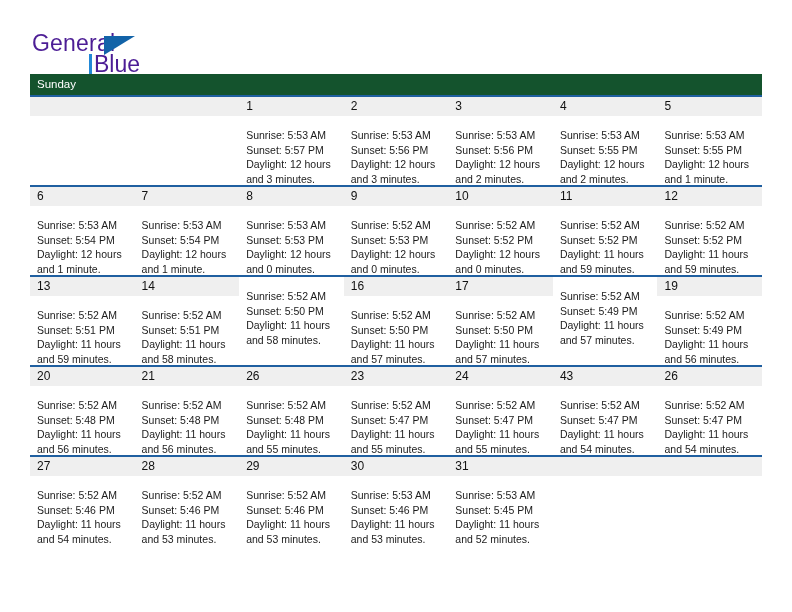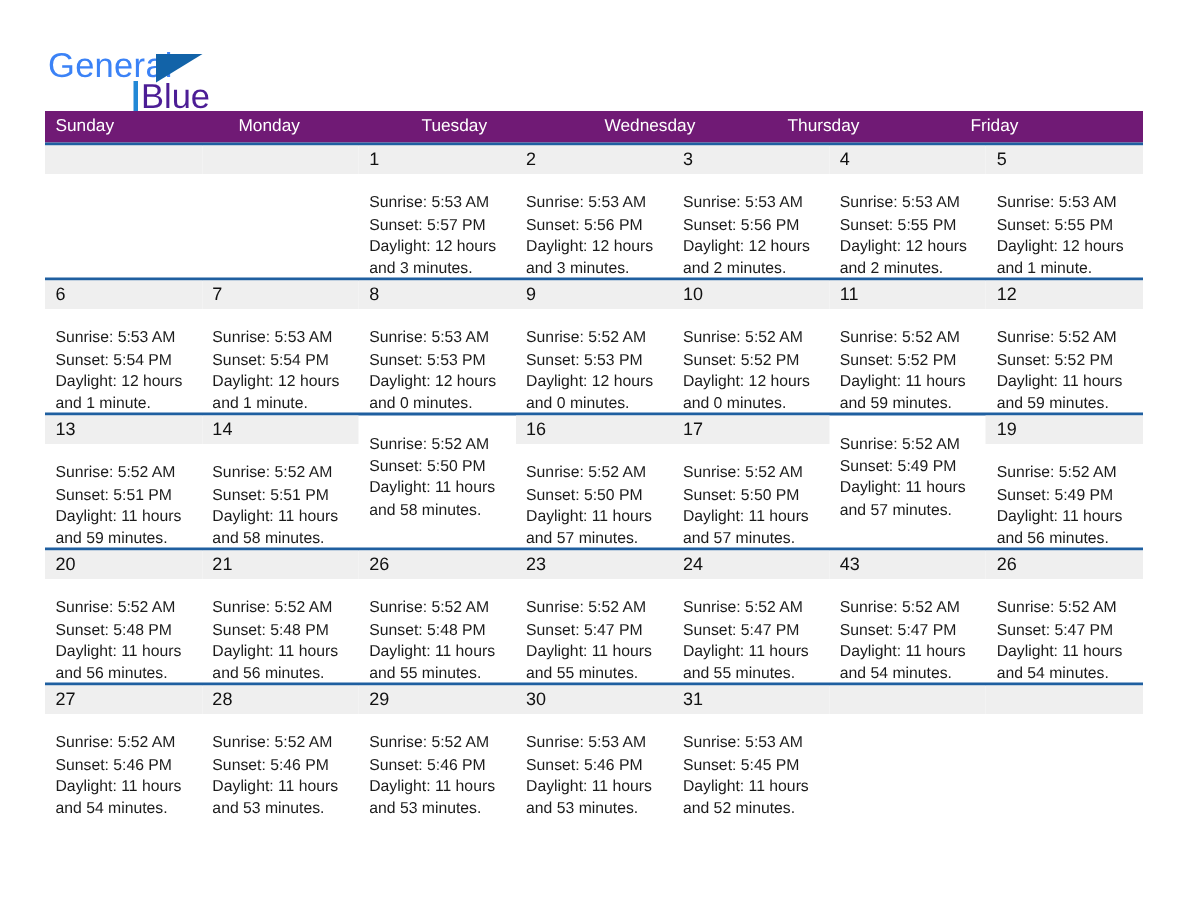--- a/index.html
+++ b/index.html
@@ -33,21 +33,21 @@
     top: 30px;
     width: 220px;
     height: 50px;
   }
   .logo-general {
     position: absolute;
     left: 0;
     top: 0;
     font-size: 23px;
     letter-spacing: 0.2px;
-    color: #3b82f6;
+    color: #4c1d95;
     font-family: "Liberation Sans", sans-serif;
   }
   .logo-tri {
     position: absolute;
     left: 72px;
     top: 6px;
     width: 0;
     height: 0;
     border-left: 31px solid #1263a8;
     border-bottom: 19px solid transparent;
@@ -90,22 +90,23 @@
     font-weight: bold;
   }
 
   
   .calendar {
     position: relative;
     width: 732px;
   }
   .weekday-row {
     display: flex;
-    background: #701a75;
+    background: #14532d;
     height: 21px;
+    flex-direction: column;
   }
   .weekday {
     flex: 1 1 0;
     color: #ffffff;
     font-size: 11.5px;
     line-height: 21px;
     padding-left: 7px;
     box-sizing: border-box;
     white-space: nowrap;
   }

